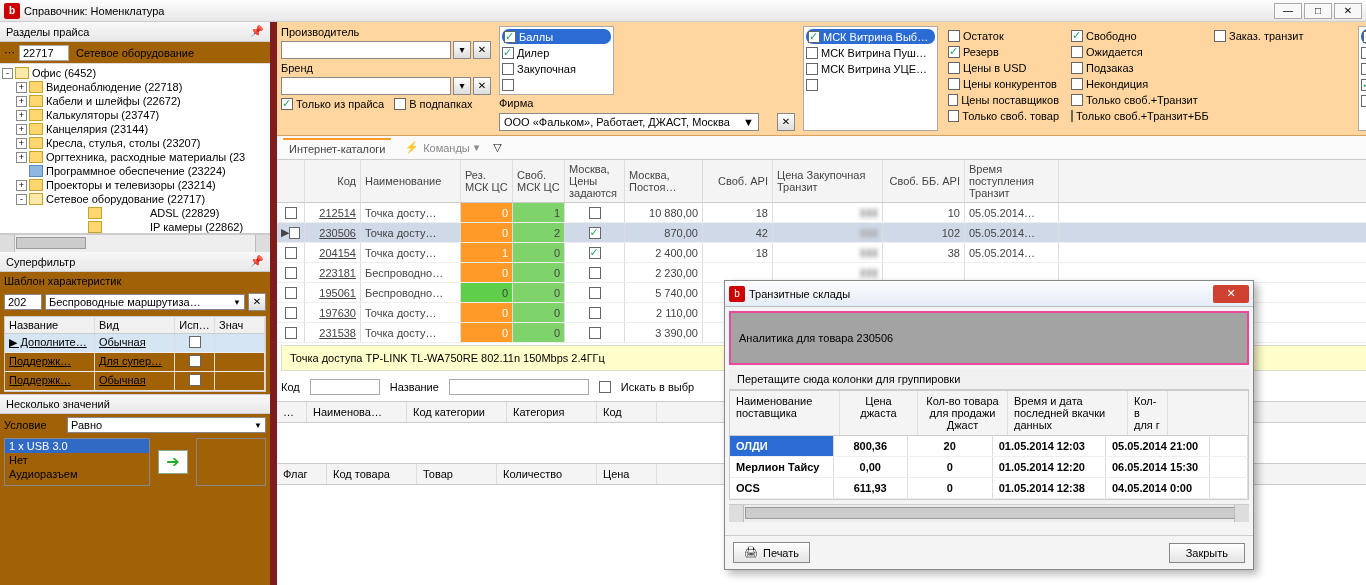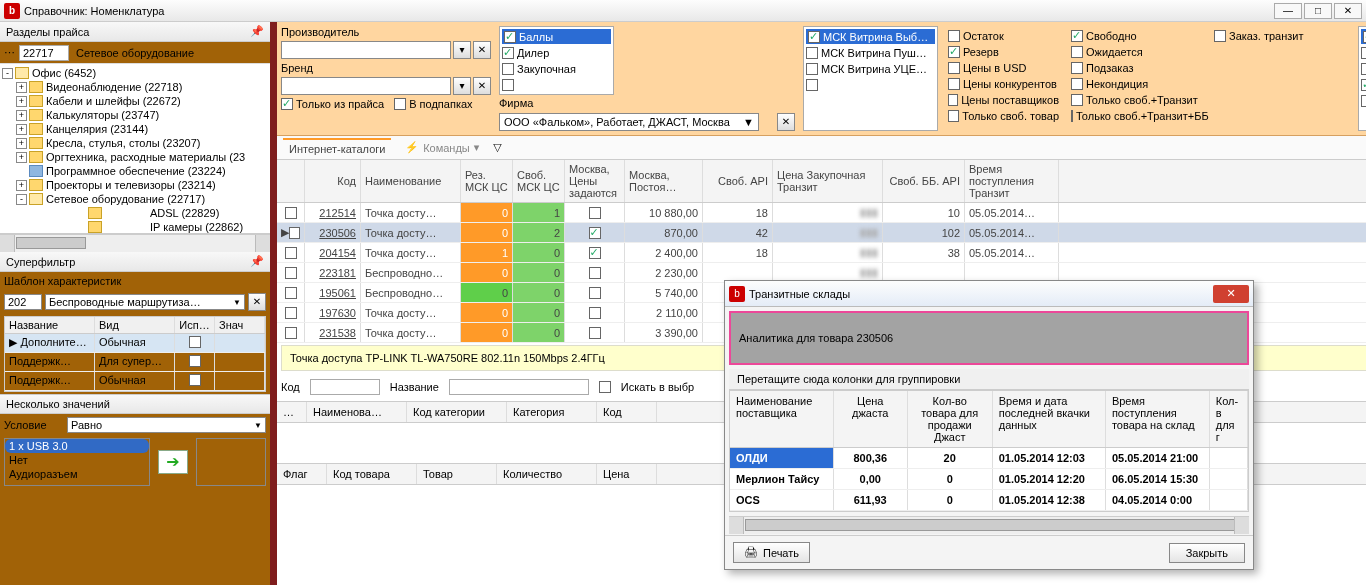--- a/index.html
+++ b/index.html
@@ -34,27 +34,27 @@
 .hscroll::after { content:''; position:absolute; right:0; width:14px; height:100%; background:#ddd; border-left:1px solid #bbb; }
 .hscroll .thumb { position:absolute; left:16px; width:70px; height:12px; top:2px; background:#ccc; border:1px solid #999; }
 .sf-row { display: flex; align-items: center; padding: 3px 4px; gap: 3px; }
 .select-like { border: 1px solid #888; background: #fff; padding: 1px 3px; flex: 1; display: flex; justify-content: space-between; align-items: center; }
 .select-like .arrow { font-size: 8px; }
 .btn-sm { width: 18px; height: 18px; border: 1px solid #888; background: linear-gradient(#fff,#ddd); text-align: center; line-height: 16px; font-size: 10px; }
 
 .sf-grid { border: 1px solid #ccc; margin: 2px 4px; }
 .sf-grid-head { display: flex; background: #f0f0f0; border-bottom: 1px solid #ccc; }
 .sf-grid-head > div, .sf-grid-row > div { padding: 2px 4px; border-right: 1px solid #ddd; overflow: hidden; white-space: nowrap; }
-.sf-grid-row { display: flex; border-bottom: 1px solid #eee; }
+.sf-grid-row { display: flex; border-bottom: 1px solid #eee; text-decoration: underline; }
 .sf-grid-row.sel { background: #d6e5f3; }
 .sf-col1 { width: 90px; } .sf-col2 { width: 80px; } .sf-col3 { width: 40px; text-align:center; } .sf-col4 { width: 50px; }
 .chk { display: inline-block; width: 12px; height: 12px; border: 1px solid #666; background: #fff; }
 
 .values-list { border: 1px solid #888; margin: 2px 4px; height: 48px; overflow: auto; }
-.values-list > div { padding: 1px 4px; border-radius: 6px; }
+.values-list > div { padding: 1px 4px; }
 .values-list .sel { background: #316ac5; color: #fff; }
 .arrow-btn-area { display: flex; align-items: center; justify-content: center; padding: 4px; }
 .green-arrow { width: 30px; height: 24px; background: #fff; border: 1px solid #8a8; text-align: center; line-height: 22px; color: #2a2; font-size: 16px; }
 
 .right-area { flex: 1; display: flex; flex-direction: column; position: relative; }
 
 .filter-bar { background: #ffd6a0; border-bottom: 1px solid #d6a060; padding: 4px; display: flex; gap: 8px; }
 .filter-left { width: 210px; display: flex; flex-direction: column; gap: 3px; }
 .filter-left label { font-size: 11px; }
 .filter-input-row { display: flex; gap: 2px; }
@@ -62,21 +62,21 @@
 .filter-check-row { display: flex; gap: 10px; align-items: center; }
 .filter-check-row .chk-lbl { display: flex; align-items: center; gap: 3px; }
 .chk-on { background: #fff; position: relative; }
 .chk-on::after { content: '✓'; position: absolute; left: 0; top: -2px; font-size: 11px; color: #2a6; }
 
 .firma-row { display: flex; gap: 18px; margin-top: 2px; }
 .firma-select { border: 1px solid #888; background: #fff; padding: 1px 4px; width: 260px; display: flex; justify-content: space-between; align-items: center; }
 
 .filter-checkcol { display: flex; flex-direction: column; gap: 1px; background:#fff; border:1px solid #aaa; padding:2px; }
 .filter-checkcol .itm { display: flex; align-items: center; gap: 3px; white-space: nowrap; height: 15px; }
-.filter-checkcol .itm.hl { background: #2b6cd4; color: #fff; padding: 0 2px; }
+.filter-checkcol .itm.hl { background: #2b6cd4; color: #fff; padding: 0 2px; border-radius: 7px; }
 .col-a { width: 115px; } .col-b { width: 135px; } .col-c { width: 115px; } .col-d { width: 135px; } .col-e { width: 130px; }
 .col-f { width: 130px; }
 
 .toolbar2 { height: 24px; border-bottom: 1px solid #ccc; display: flex; align-items: center; padding: 0 6px; gap: 14px; background: #fafafa; }
 .toolbar2 .tab-like { border-top:2px solid #ff9a28; padding:3px 6px; color:#444; }
 .toolbar2 .cmd { color:#888; display:flex; align-items:center; gap:4px; }
 
 .grid-area { flex: 1; overflow: auto; background: #fff; position: relative; }
 .grid-head { display: flex; background: #f4f4f4; border-bottom: 1px solid #ccc; position: sticky; top: 0; }
 .gc { border-right: 1px solid #ddd; padding: 3px 4px; font-size: 11px; color: #444; display:flex; align-items:center; }
@@ -634,21 +634,20 @@
     <div class="modal-close">✕</div>
   </div>
   <div class="modal-info">Аналитика для товара 230506</div>
   <div class="modal-group">Перетащите сюда колонки для группировки</div>
   <div class="modal-grid">
     <div class="modal-grid-head">
       <div class="mc1">Наименование поставщика</div>
       <div class="mc2">Цена джаста</div>
       <div class="mc3">Кол-во товара для продажи Джаст</div>
       <div class="mc4">Время и дата последней вкачки данных</div>
-      <div class="mc5">Время поступления товара на склад</div>
       <div class="mc6">Кол-в для г</div>
     </div>
     <div id="modal-rows">
         <div class="modal-grid-row sel">
           <div class="mc1">ОЛДИ</div>
           <div class="mc2">800,36</div>
           <div class="mc3">20</div>
           <div class="mc4">01.05.2014 12:03</div>
           <div class="mc5">05.05.2014 21:00</div>
           <div class="mc6"></div>

